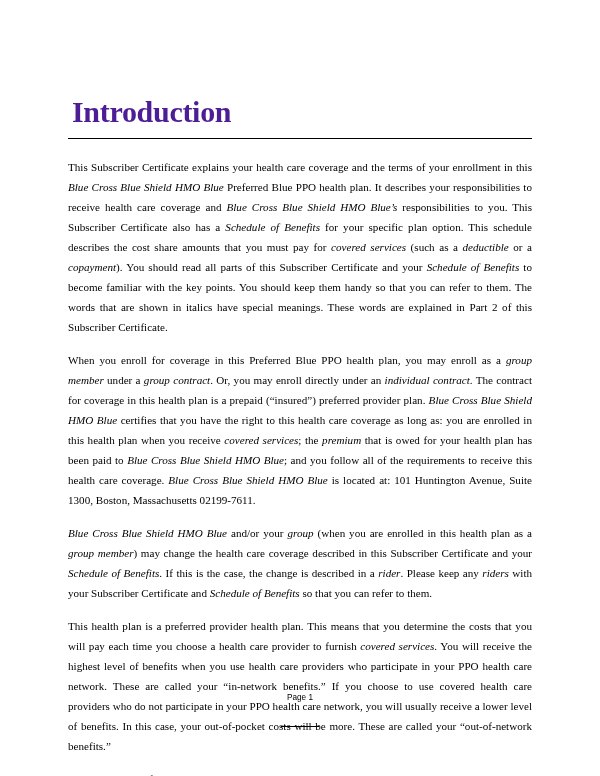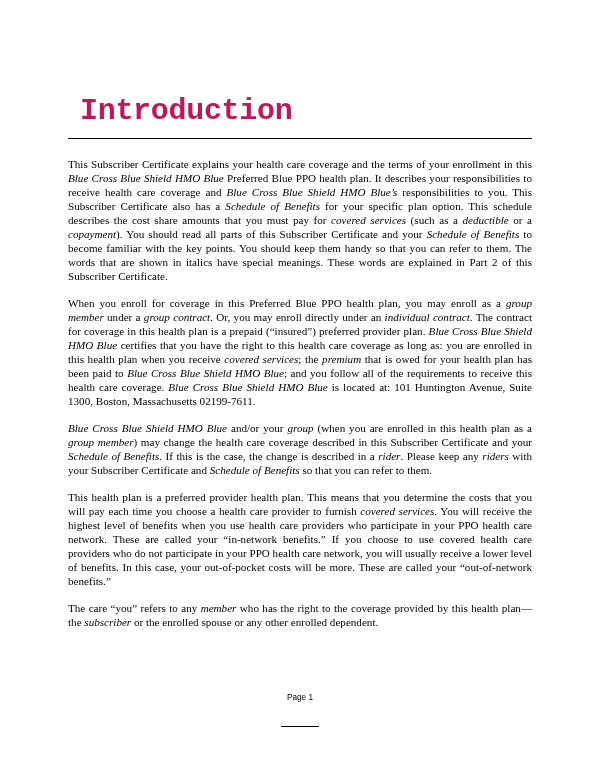--- a/index.html
+++ b/index.html
@@ -23,38 +23,38 @@
     box-sizing: border-box;
     padding: 0;
   }
   .content {
     position: absolute;
     left: 68px;
     top: 96px;
     width: 464px;
   }
   h1.title {
-    font-family: Liberation Mono, monospace;
+    font-family: Liberation Serif, serif;
     font-size: 30px;
     font-weight: bold;
     letter-spacing: -0.3px;
-    margin: 0 0 0 12px;
+    margin: 0 0 0 4px;
     padding: 0 0 8px 0;
     line-height: 1.05;
-    color: #be185d;
+    color: #4c1d95;
   }
   .title-rule {
     border: none;
     border-top: 1px solid #000;
     margin: 2px 0 18px 0;
     height: 0;
   }
   p.para {
     font-size: 11.1px;
-    line-height: 14px;
+    line-height: 20px;
     text-align: justify;
     margin: 0 0 13px 0;
     color: #000;
     hyphens: none;
   }
   p.para:last-child { margin-bottom: 0; }
   .it { font-style: italic; }
   .footer {
     position: absolute;
     left: 68px;

